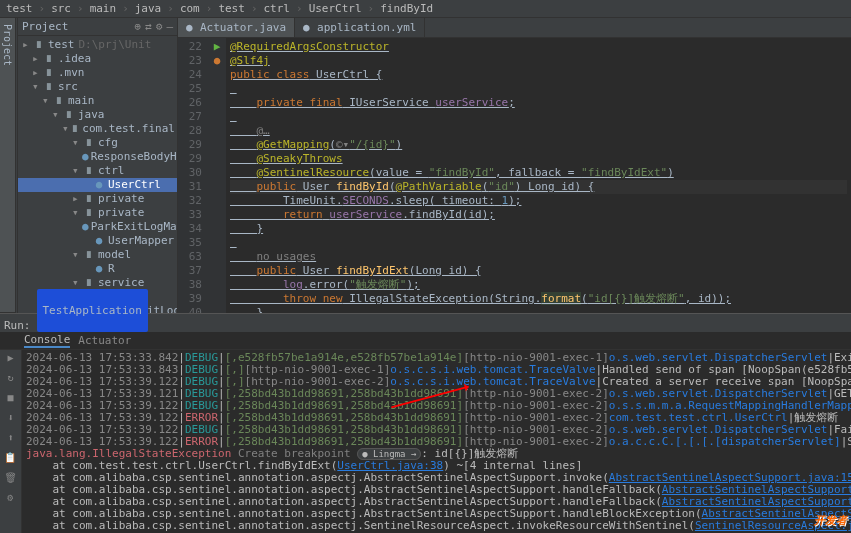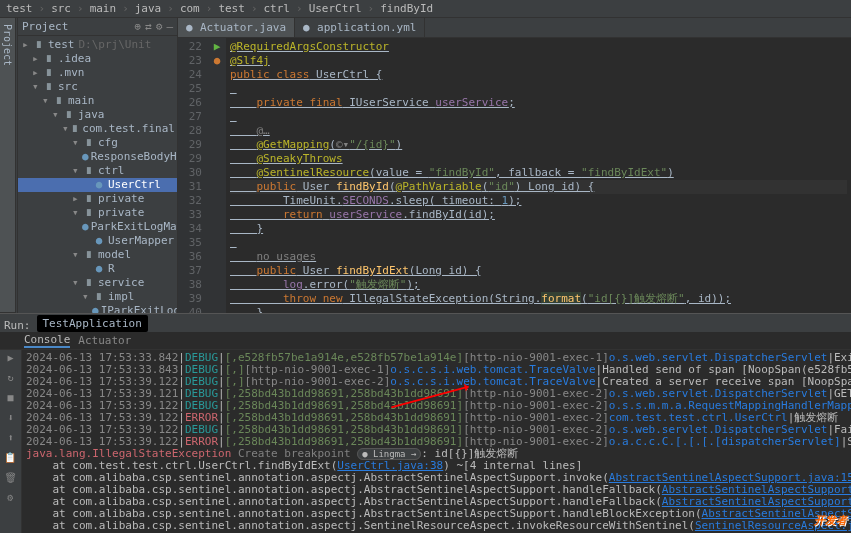--- a/index.html
+++ b/index.html
@@ -223,21 +223,21 @@
           <div>27</div>
           <div>28</div>
           <div>29</div>
           <div>29</div>
           <div>30</div>
           <div>31</div>
           <div>32</div>
           <div>33</div>
           <div>34</div>
           <div>35</div>
-          <div>36</div>
+          <div>63</div>
           <div>37</div>
           <div>38</div>
           <div>39</div>
           <div>40</div>
         </div>
       <div class="gutter-icons" id="gicons">
           <div style="color: rgb(204, 120, 50);"></div>
           <div style="color: rgb(204, 120, 50);"></div>
           <div style="color: rgb(98, 181, 67);">▶</div>
           <div style="color: rgb(204, 120, 50);"></div>
@@ -260,21 +260,21 @@
           <div style="color: rgb(204, 120, 50);"></div>
         </div>
       <div class="code" id="code"><div class="line"><span class="ann">@RequiredArgsConstructor</span></div><div class="line"><span class="ann">@Slf4j</span></div><div class="line"><span class="kw">public class</span> <span class="cls underline">UserCtrl</span> {</div><div class="line">&nbsp;</div><div class="line">    <span class="kw">private final</span> IUserService <span class="field">userService</span>;</div><div class="line">&nbsp;</div><div class="line">    <span class="cmt">@…</span></div><div class="line">    <span class="ann">@GetMapping</span>(<span class="cmt">©▾</span><span class="str">"/{id}"</span>)</div><div class="line">    <span class="ann">@SneakyThrows</span></div><div class="line">    <span class="ann">@SentinelResource</span>(value = <span class="str">"findById"</span>, fallback = <span class="str">"findByIdExt"</span>)</div><div class="line hl">    <span class="kw">public</span> User <span class="fn">findById</span>(<span class="ann">@PathVariable</span>(<span class="str">"id"</span>) Long id) {</div><div class="line">        TimeUnit.<span class="field">SECONDS</span>.sleep( <span class="param">timeout:</span> <span class="num">1</span>);</div><div class="line">        <span class="kw">return</span> <span class="field">userService</span>.findById(id);</div><div class="line">    }</div><div class="line">&nbsp;</div><div class="line">    <span class="cmt">no usages</span></div><div class="line">    <span class="kw">public</span> User <span class="fn">findByIdExt</span>(Long id) {</div><div class="line">        <span class="field">log</span>.error(<span class="str">"触发熔断"</span>);</div><div class="line">        <span class="kw">throw new</span> IllegalStateException(String.<span class="fn" style="background:#344134">format</span>(<span class="str">"id[{}]触发熔断"</span>, id));</div><div class="line">    }</div></div>
     </div>
   </div>
 </div>
 
 <div class="run-panel">
   <div class="run-header">
     <span class="label">Run:</span>
-    <span style="background:#000000;padding:2px 6px;border-radius:2px">TestApplication</span>
+    <span style="background:#1d4ed8;padding:15px 6px;border-radius:2px">TestApplication</span>
   </div>
   <div class="run-tabs" id="runtabs">
       <span class="rtab active">Console</span>
       <span class="rtab">Actuator</span>
     </div>
   <div class="run-body">
     <div class="run-toolbar" id="runtoolbar">
         <div class="btn">▶</div>
         <div class="btn">↻</div>
         <div class="btn">■</div>

